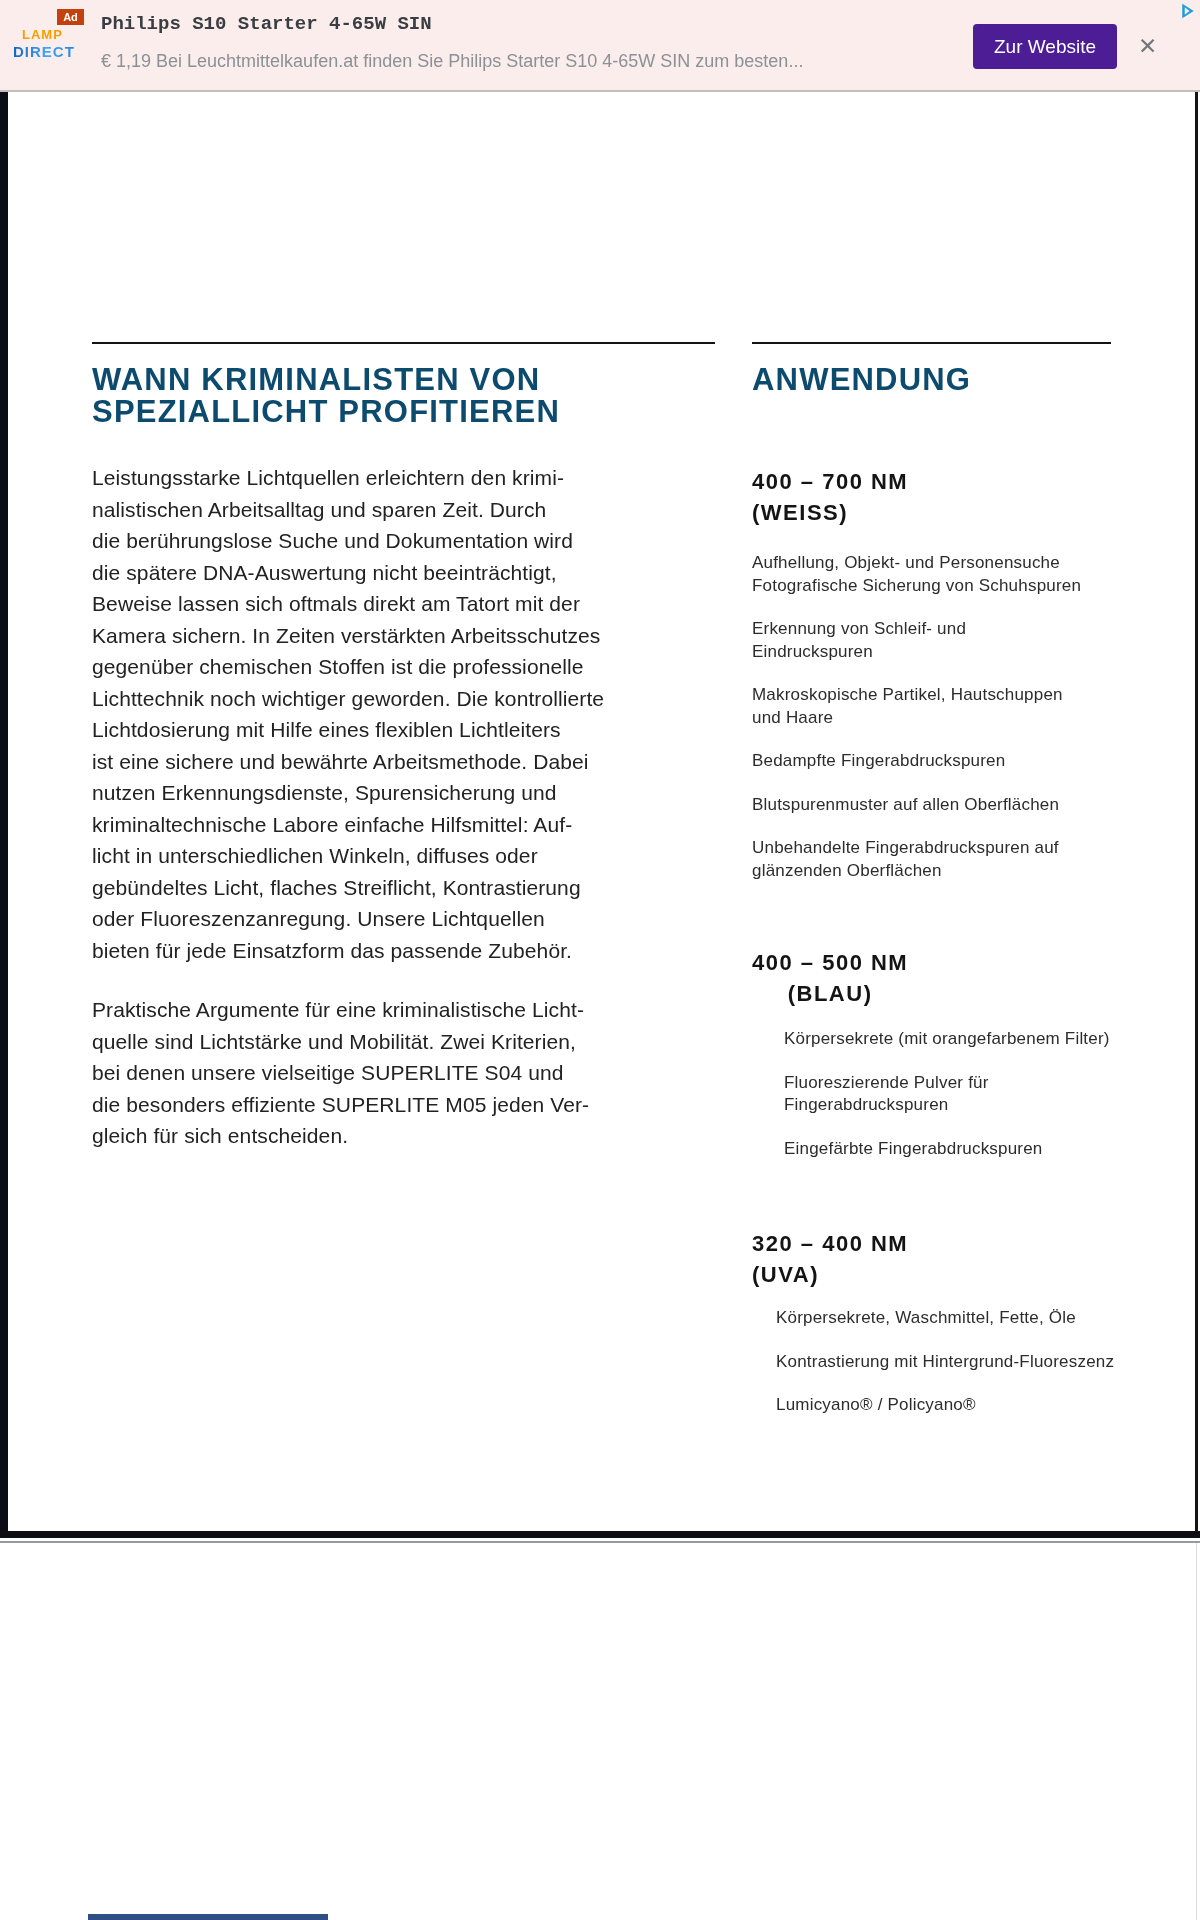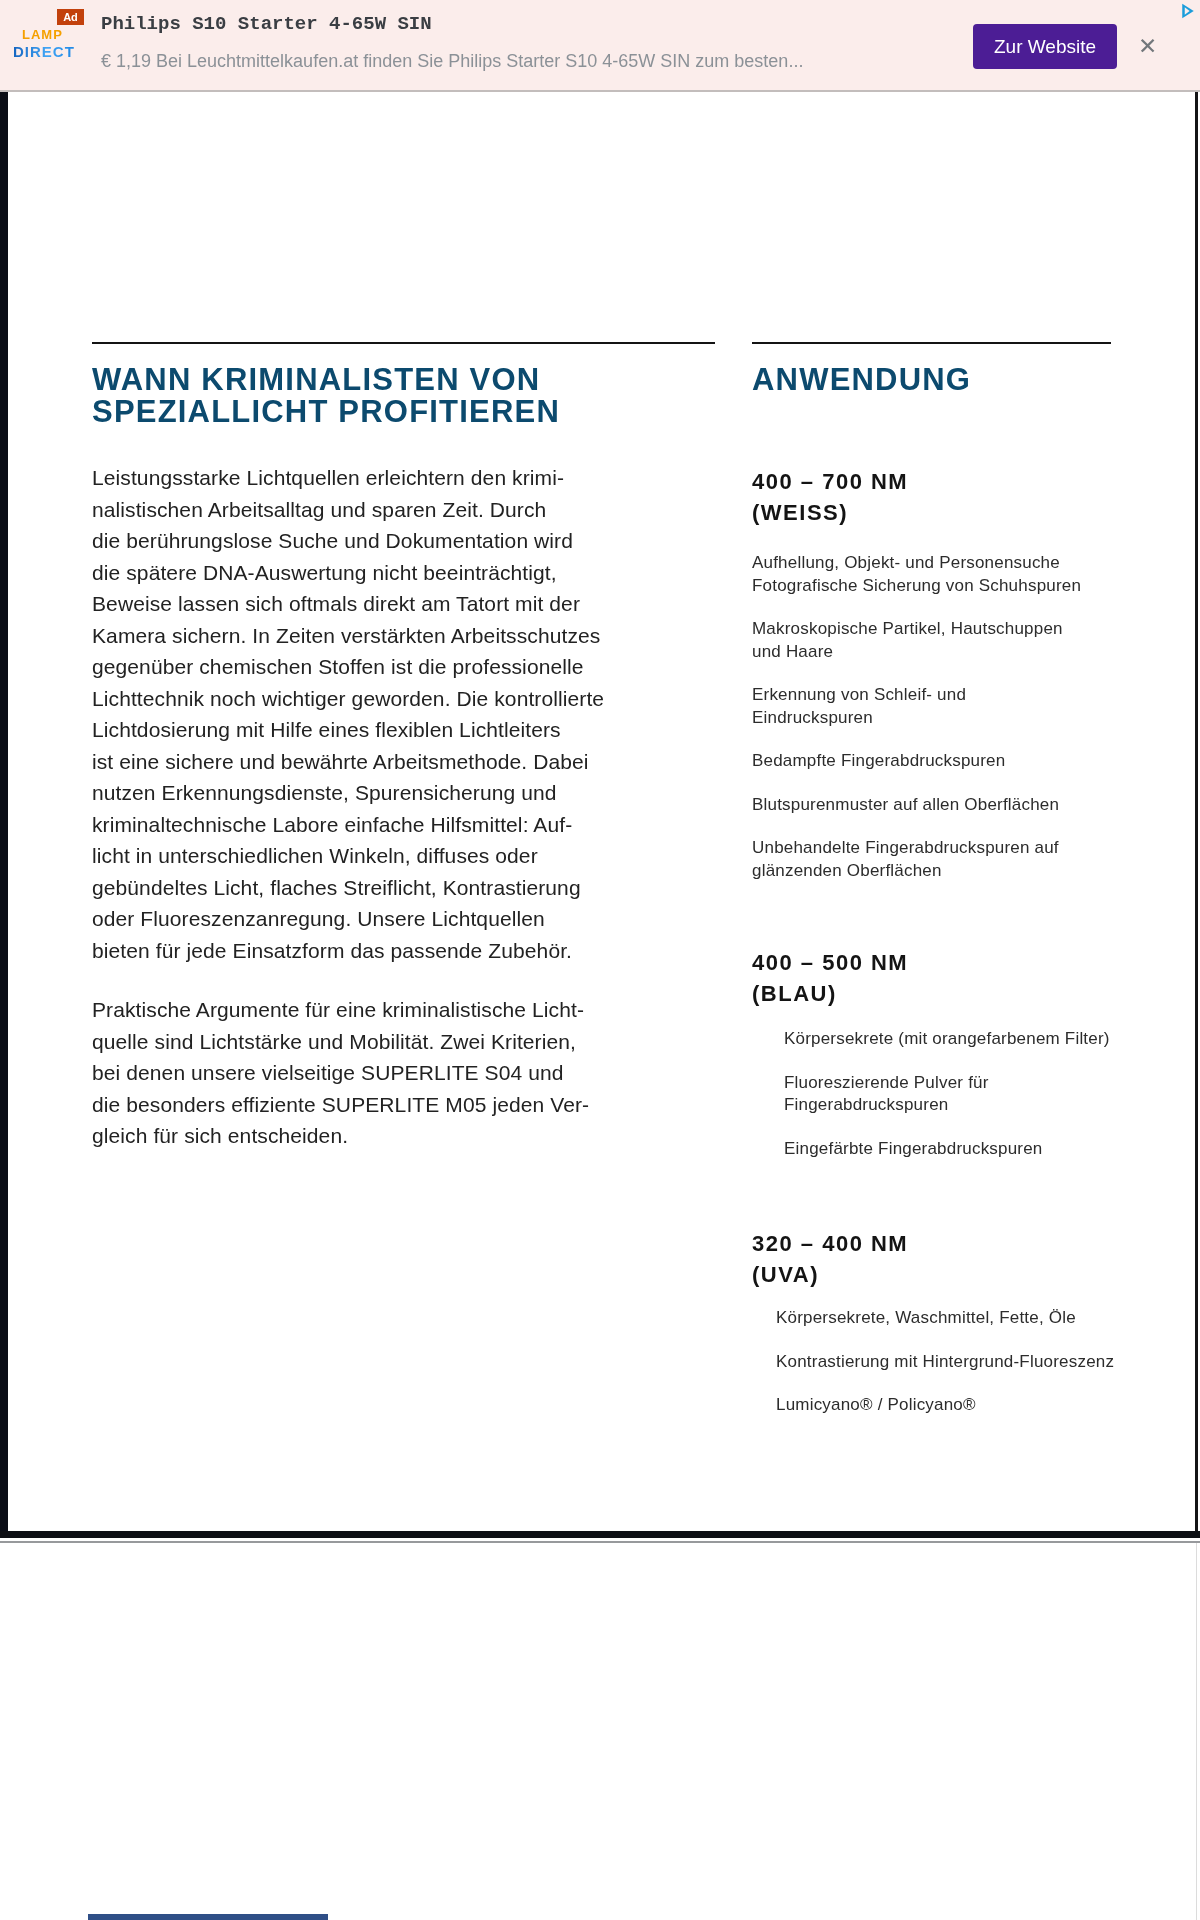--- a/index.html
+++ b/index.html
@@ -43,21 +43,21 @@
   .left-heading  { left: 92px; top: 364px; }
   .right-heading { left: 752px; top: 364px; }
 
   .doc-body { font-size: 21px; line-height: 31.5px; color: #222222; white-space: pre; letter-spacing: 0.1px; }
   .p1 { left: 92px; top: 462px; }
   .p2 { left: 92px; top: 994px; }
 
   .sec-head { line-height: 31px; color: #141414; }
   .sec-head div { font-size: 22px; font-weight: bold; letter-spacing: 1.5px; white-space: pre; }
   .s0-head { left: 752px; top: 466px; }
-  .s1-head { left: 752px; top: 947px; }
+  .s1-head { left: 752px; top: 947px; text-align: center; }
   .s2-head { left: 752px; top: 1228px; }
 
   .sec-items { width: 400px; }
   .sec-items .item { font-size: 17px; line-height: 22.5px; margin-bottom: 21px; white-space: pre;
                      color: #2c2c2c; letter-spacing: 0.2px; }
   .s0-items { left: 752px; top: 552px; }
   .s1-items { left: 784px; top: 1028px; }
   .s2-items { left: 776px; top: 1307px; }
 </style>
 </head>
@@ -116,24 +116,24 @@
 <div class="abs rule right-rule"></div>
 <div class="abs doc-heading right-heading">ANWENDUNG</div>
 
 <div class="abs sec-head s0-head">
   <div>400 – 700 NM</div>
   <div>(WEISS)</div>
 </div>
 <div class="abs sec-items s0-items">
   <div class="item">Aufhellung, Objekt- und Personensuche
 Fotografische Sicherung von Schuhspuren</div>
+  <div class="item">Erkennung von Schleif- und
+Eindruckspuren</div>
   <div class="item">Makroskopische Partikel, Hautschuppen
 und Haare</div>
-  <div class="item">Erkennung von Schleif- und
-Eindruckspuren</div>
   <div class="item">Bedampfte Fingerabdruckspuren</div>
   <div class="item">Blutspurenmuster auf allen Oberflächen</div>
   <div class="item">Unbehandelte Fingerabdruckspuren auf
 glänzenden Oberflächen</div>
 </div>
 
 <div class="abs sec-head s1-head">
   <div>400 – 500 NM</div>
   <div>(BLAU)</div>
 </div>

